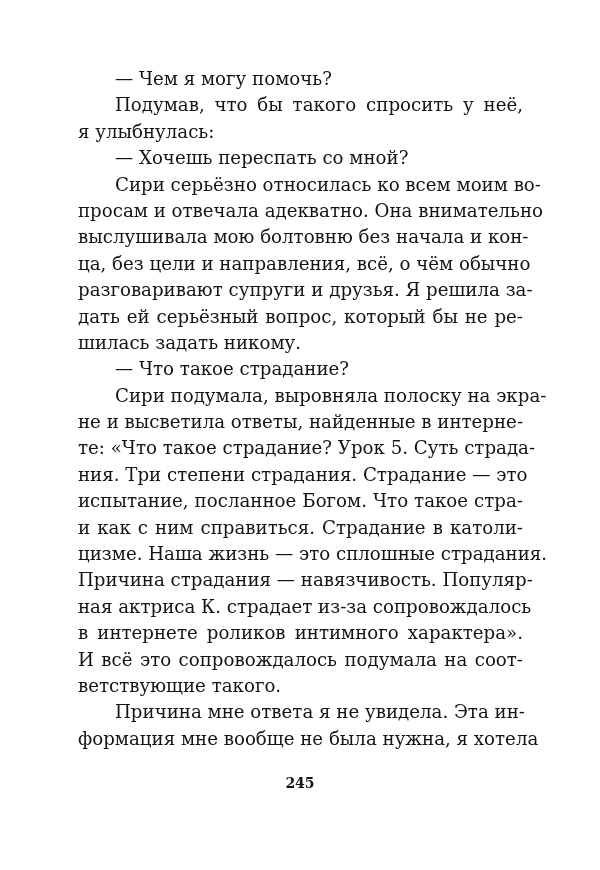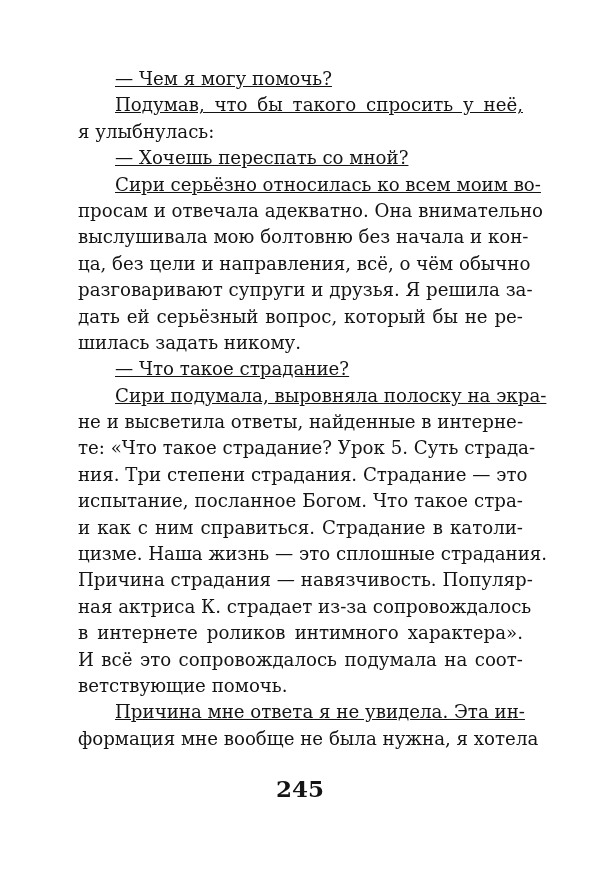--- a/index.html
+++ b/index.html
@@ -29,29 +29,28 @@
       white-space: nowrap;
       text-align: justify;
       text-align-last: justify;
       letter-spacing: 0px;
     }
     .line.last {
       text-align-last: left;
     }
     .line.indent {
       padding-left: 37px;
-      text-decoration: underline;
     }
     .page-number {
       position: absolute;
       left: 0;
       width: 600px;
       top: 775px;
       text-align: center;
-      font-size: 23px;
+      font-size: 14px;
       font-weight: bold;
       color: #141414;
     }
   </style>
 </head>
 <body>
 
 <div class="page">
   <span class="line indent last">— Чем я могу помочь?</span>
   <span class="line indent">Подумав, что бы такого спросить у неё,</span>
@@ -69,18 +68,18 @@
   <span class="line">не и высветила ответы, найденные в интерне-</span>
   <span class="line">те: «Что такое страдание? Урок 5. Суть страда-</span>
   <span class="line">ния. Три степени страдания. Страдание — это</span>
   <span class="line">испытание, посланное Богом. Что такое стра-</span>
   <span class="line">и как с ним справиться. Страдание в католи-</span>
   <span class="line">цизме. Наша жизнь — это сплошные страдания.</span>
   <span class="line">Причина страдания — навязчивость. Популяр-</span>
   <span class="line">ная актриса К. страдает из-за сопровождалось</span>
   <span class="line">в интернете роликов интимного характера».</span>
   <span class="line">И всё это сопровождалось подумала на соот-</span>
-  <span class="line last">ветствующие помочь.</span>
+  <span class="line last">ветствующие такого.</span>
   <span class="line indent">Причина мне ответа я не увидела. Эта ин-</span>
   <span class="line">формация мне вообще не была нужна, я хотела</span>
 </div>
 
 <div class="page-number">245</div>
 
 </body></html>

